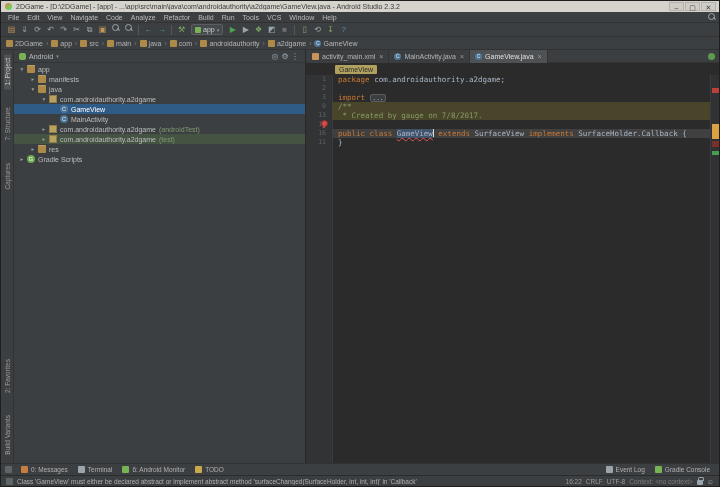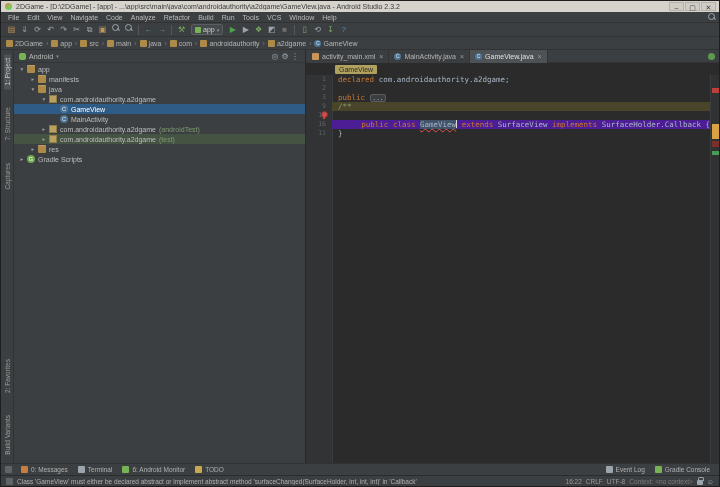--- a/index.html
+++ b/index.html
@@ -103,21 +103,21 @@
   .codewrap { flex:1; position:relative; min-height:0; }
   .code { position:absolute; inset:0 9px 0 0; overflow:hidden; }
   .code::before { content:''; position:absolute; left:0; top:0; bottom:0; width:26px;
     background:#313335; border-right:1px solid #3a3d3f; }
   .cl { position:relative; height:9px; display:flex; font-family:"DejaVu Sans Mono", monospace;
     font-size:7.5px; line-height:9px; }
   .gut { width:26px; flex:none; text-align:right; padding-right:6px; color:#606366;
     position:relative; z-index:1; font-size:6.5px; }
   .ct { flex:1; padding-left:6px; white-space:pre; min-width:0; }
   .cl.hl .ct { background:#49452a; }
-  .cl.cline .ct { background:#4c1d95;text-align:right; }
+  .cl.cline .ct { background:#404040; }
   .kw { color:#cc7832; }
   .pl { color:#a9b7c6; }
   .cm { color:#8a9a6a; }
   .fold { display:inline-block; background:#3b3e40; border:1px solid #5a5d5f; color:#a9b7c6;
     border-radius:2px; padding:0 2px; font-size:6px; line-height:6px; vertical-align:0.5px; }
   .sel { background:#41536b; }
   .errul { text-decoration:underline wavy #e05555 1px; text-underline-offset:1px; }
   .caret::after { content:''; display:inline-block; width:1px; height:8px;
     background:#d8d8d8; vertical-align:-1px; }
   .errbulb { position:absolute; left:15px; top:0; width:7px; height:7px; z-index:2;
@@ -369,33 +369,37 @@
         <span class="spacer"></span>
         <span class="inspect-dot"></span>
       </div>
       <div class="chiprow">
         <span class="chip">GameView</span>
       </div>
       <div class="codewrap">
         <div class="code" id="code">
             <div class="cl">
               <span class="gut">1</span>
-              <span class="ct"><span class="kw">declared </span><span class="pl">com.androidauthority.a2dgame;</span></span>
+              <span class="ct"><span class="kw">package </span><span class="pl">com.androidauthority.a2dgame;</span></span>
             </div>
             <div class="cl">
               <span class="gut">2</span>
               <span class="ct"></span>
             </div>
             <div class="cl">
               <span class="gut">3</span>
-              <span class="ct"><span class="kw">public </span><span class="fold">...</span></span>
+              <span class="ct"><span class="kw">import </span><span class="fold">...</span></span>
             </div>
             <div class="cl hl">
               <span class="gut">9</span>
               <span class="ct"><span class="cm">/**</span></span>
+            </div>
+            <div class="cl hl">
+              <span class="gut">13</span>
+              <span class="ct"><span class="cm"> * Created by gauge on 7/8/2017.</span></span>
             </div>
             <div class="cl">
               <span class="gut">15</span>
               <span class="errbulb"></span>
               <span class="ct"></span>
             </div>
             <div class="cl cline">
               <span class="gut">16</span>
               <span class="ct"><span class="kw">public class </span><span class="pl sel errul caret">GameView</span><span class="pl"> </span><span class="kw">extends </span><span class="pl">SurfaceView </span><span class="kw">implements </span><span class="pl">SurfaceHolder.Callback </span><span class="pl">{</span></span>
             </div>

